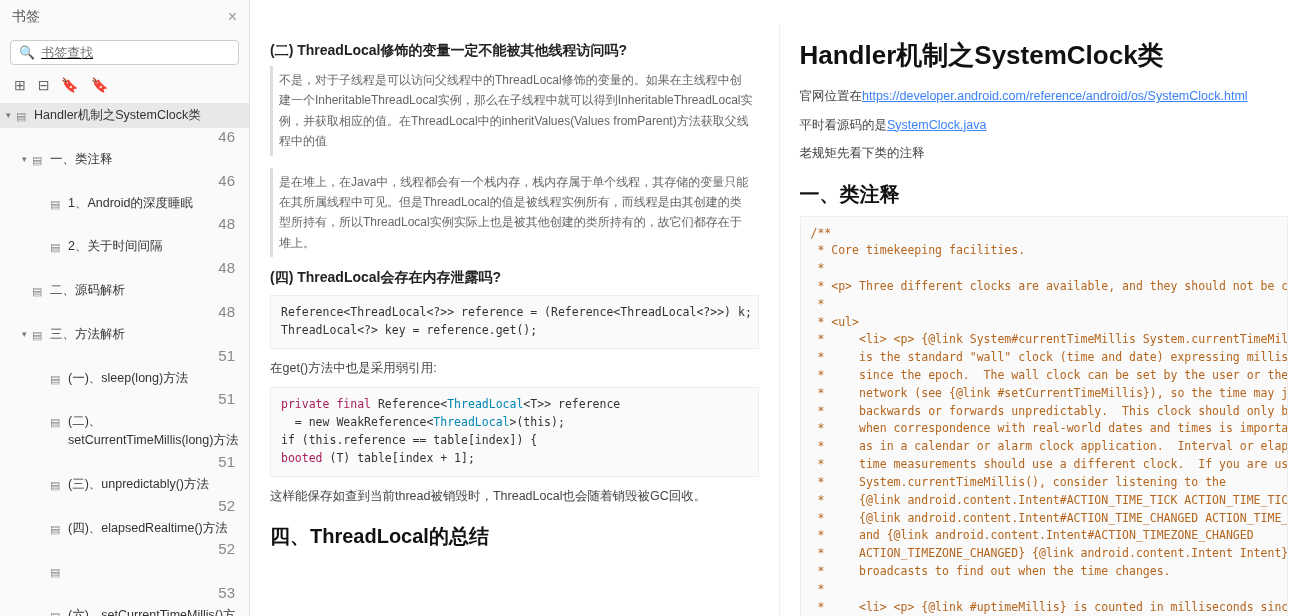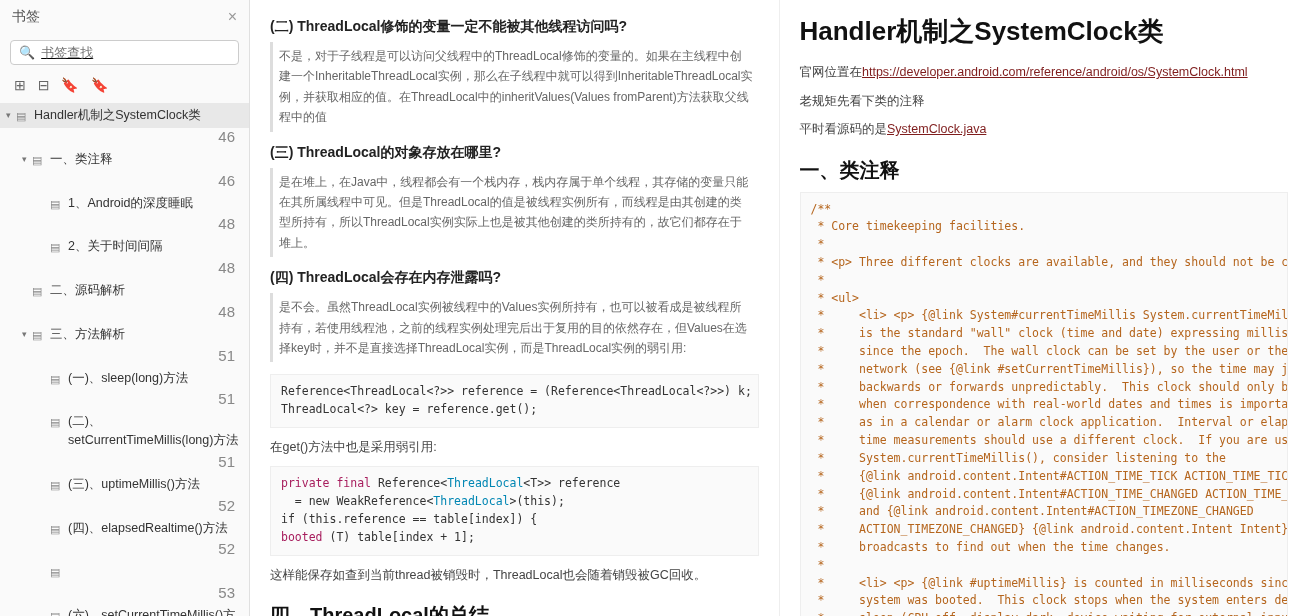--- a/index.html
+++ b/index.html
@@ -15,29 +15,29 @@
 .sidebar-icons { display: flex; gap: 12px; padding: 6px 14px; color: #666; font-size: 14px; }
 .bm-list { flex: 1; overflow-y: auto; padding: 4px 0; }
 .bm-item { display: flex; align-items: flex-start; padding: 3px 10px 3px 6px; cursor: pointer; font-size: 12.5px; line-height: 1.5; }
 .bm-item.sel { background: #e8e8e8; }
 .bm-arrow { width: 10px; font-size: 9px; color: #777; margin-top: 3px; }
 .bm-icon { width: 14px; margin-right: 4px; color: #888; font-size: 11px; margin-top: 2px; }
 .bm-label { flex: 1; color: #333; }
 .bm-page { text-align: right; color: #888; font-size: 15px; padding: 0 14px 2px 0; }
 .l1 { padding-left: 22px; }
 .l2 { padding-left: 40px; }
-.content { flex: 1; display: flex; overflow: hidden; }
+.content { flex: 1; display: flex; overflow: hidden; margin-top: 24px; }
 .col { flex: 1; overflow-y: auto; padding: 10px 20px; border-right: 1px solid #eee; }
 .col:last-child { border-right: none; }
 h1 { font-size: 26px; font-weight: 700; margin: 4px 0 12px; color: #111; }
 h2 { font-size: 20px; font-weight: 700; margin: 16px 0 8px; color: #111; }
 h3 { font-size: 14px; font-weight: 700; margin: 8px 0 6px; color: #222; }
 .quote { border-left: 3px solid #ddd; padding: 4px 6px; margin: 6px 0 12px; color: #666; font-size: 12px; line-height: 1.7; }
 p { font-size: 12.5px; line-height: 1.8; margin: 6px 0; color: #444; }
-a { color: #7f1d1d; }
+a { color: #3b82f6; }
 .codebox { background: #fafafa; border: 1px solid #eee; padding: 8px 10px; margin: 8px 0; font-family: Consolas, monospace; font-size: 11.5px; line-height: 1.55; color: #333; white-space: pre; overflow-x: auto; }
 .comment { color: #b5651d; }
 .kw { color: #a71d5d; }
 .type { color: #0086b3; }
 </style>
 </head>
 <body>
 
 <div class="app">
 
@@ -103,21 +103,21 @@
         <div class="bm-page">51</div>
         <div class="bm-item l2">
           <span class="bm-arrow"></span>
           <span class="bm-icon">▤</span>
           <span class="bm-label">(二)、setCurrentTimeMillis(long)方法</span>
         </div>
         <div class="bm-page">51</div>
         <div class="bm-item l2">
           <span class="bm-arrow"></span>
           <span class="bm-icon">▤</span>
-          <span class="bm-label">(三)、uptimeMillis()方法</span>
+          <span class="bm-label">(三)、unpredictably()方法</span>
         </div>
         <div class="bm-page">52</div>
         <div class="bm-item l2">
           <span class="bm-arrow"></span>
           <span class="bm-icon">▤</span>
           <span class="bm-label">(四)、elapsedRealtime()方法</span>
         </div>
         <div class="bm-page">52</div>
         <div class="bm-item l2">
           <span class="bm-arrow"></span>
@@ -130,41 +130,39 @@
           <span class="bm-label">(六)、setCurrentTimeMillis()方法</span>
         </div>
         <div class="bm-page">53</div>
       </div>
   </div>
 
   <div class="content">
     <div class="col">
       <h3>(二) ThreadLocal修饰的变量一定不能被其他线程访问吗?</h3>
       <div class="quote">不是，对于子线程是可以访问父线程中的ThreadLocal修饰的变量的。如果在主线程中创建一个InheritableThreadLocal实例，那么在子线程中就可以得到InheritableThreadLocal实例，并获取相应的值。在ThreadLocal中的inheritValues(Values fromParent)方法获取父线程中的值</div>
-      <h3>(三) ThreadLocal的对象存放在哪里?</h3>
       <div class="quote">是在堆上，在Java中，线程都会有一个栈内存，栈内存属于单个线程，其存储的变量只能在其所属线程中可见。但是ThreadLocal的值是被线程实例所有，而线程是由其创建的类型所持有，所以ThreadLocal实例实际上也是被其他创建的类所持有的，故它们都存在于堆上。</div>
       <h3>(四) ThreadLocal会存在内存泄露吗?</h3>
-      <div class="quote">是不会。虽然ThreadLocal实例被线程中的Values实例所持有，也可以被看成是被线程所持有，若使用线程池，之前的线程实例处理完后出于复用的目的依然存在，但Values在选择key时，并不是直接选择ThreadLocal实例，而是ThreadLocal实例的弱引用:</div>
       <div class="codebox">Reference&lt;ThreadLocal&lt;?&gt;&gt; reference = (Reference&lt;ThreadLocal&lt;?&gt;&gt;) k;
 ThreadLocal&lt;?&gt; key = reference.get();</div>
       <p>在get()方法中也是采用弱引用:</p>
       <div class="codebox"><span class="kw">private final </span><span>Reference&lt;</span><span class="type">ThreadLocal</span><span>&lt;T&gt;&gt; reference</span>
 <span>  = new WeakReference&lt;</span><span class="type">ThreadLocal</span><span>&gt;(this);</span>
 <span>if (this.reference == table[index]) {</span>
 <span class="kw">booted </span><span>(T) table[index + 1];</span></div>
       <p>这样能保存如查到当前thread被销毁时，ThreadLocal也会随着销毁被GC回收。</p>
       <h2>四、ThreadLocal的总结</h2>
 
     </div>
 
     <div class="col">
       <h1>Handler机制之SystemClock类</h1>
       <p><span>官网位置在</span><a href="#">https://developer.android.com/reference/android/os/SystemClock.html</a></p>
+      <p><span>平时看源码的是</span><a href="#">SystemClock.java</a></p>
       <p>老规矩先看下类的注释</p>
-      <p><span>平时看源码的是</span><a href="#">SystemClock.java</a></p>
       <h2>一、类注释</h2>
       <div class="codebox comment">/**
  * Core timekeeping facilities.
  *
  * &lt;p&gt; Three different clocks are available, and they should not be confused:
  *
  * &lt;ul&gt;
  *     &lt;li&gt; &lt;p&gt; {@link System#currentTimeMillis System.currentTimeMillis()}
  *     is the standard "wall" clock (time and date) expressing milliseconds
  *     since the epoch.  The wall clock can be set by the user or the phone

